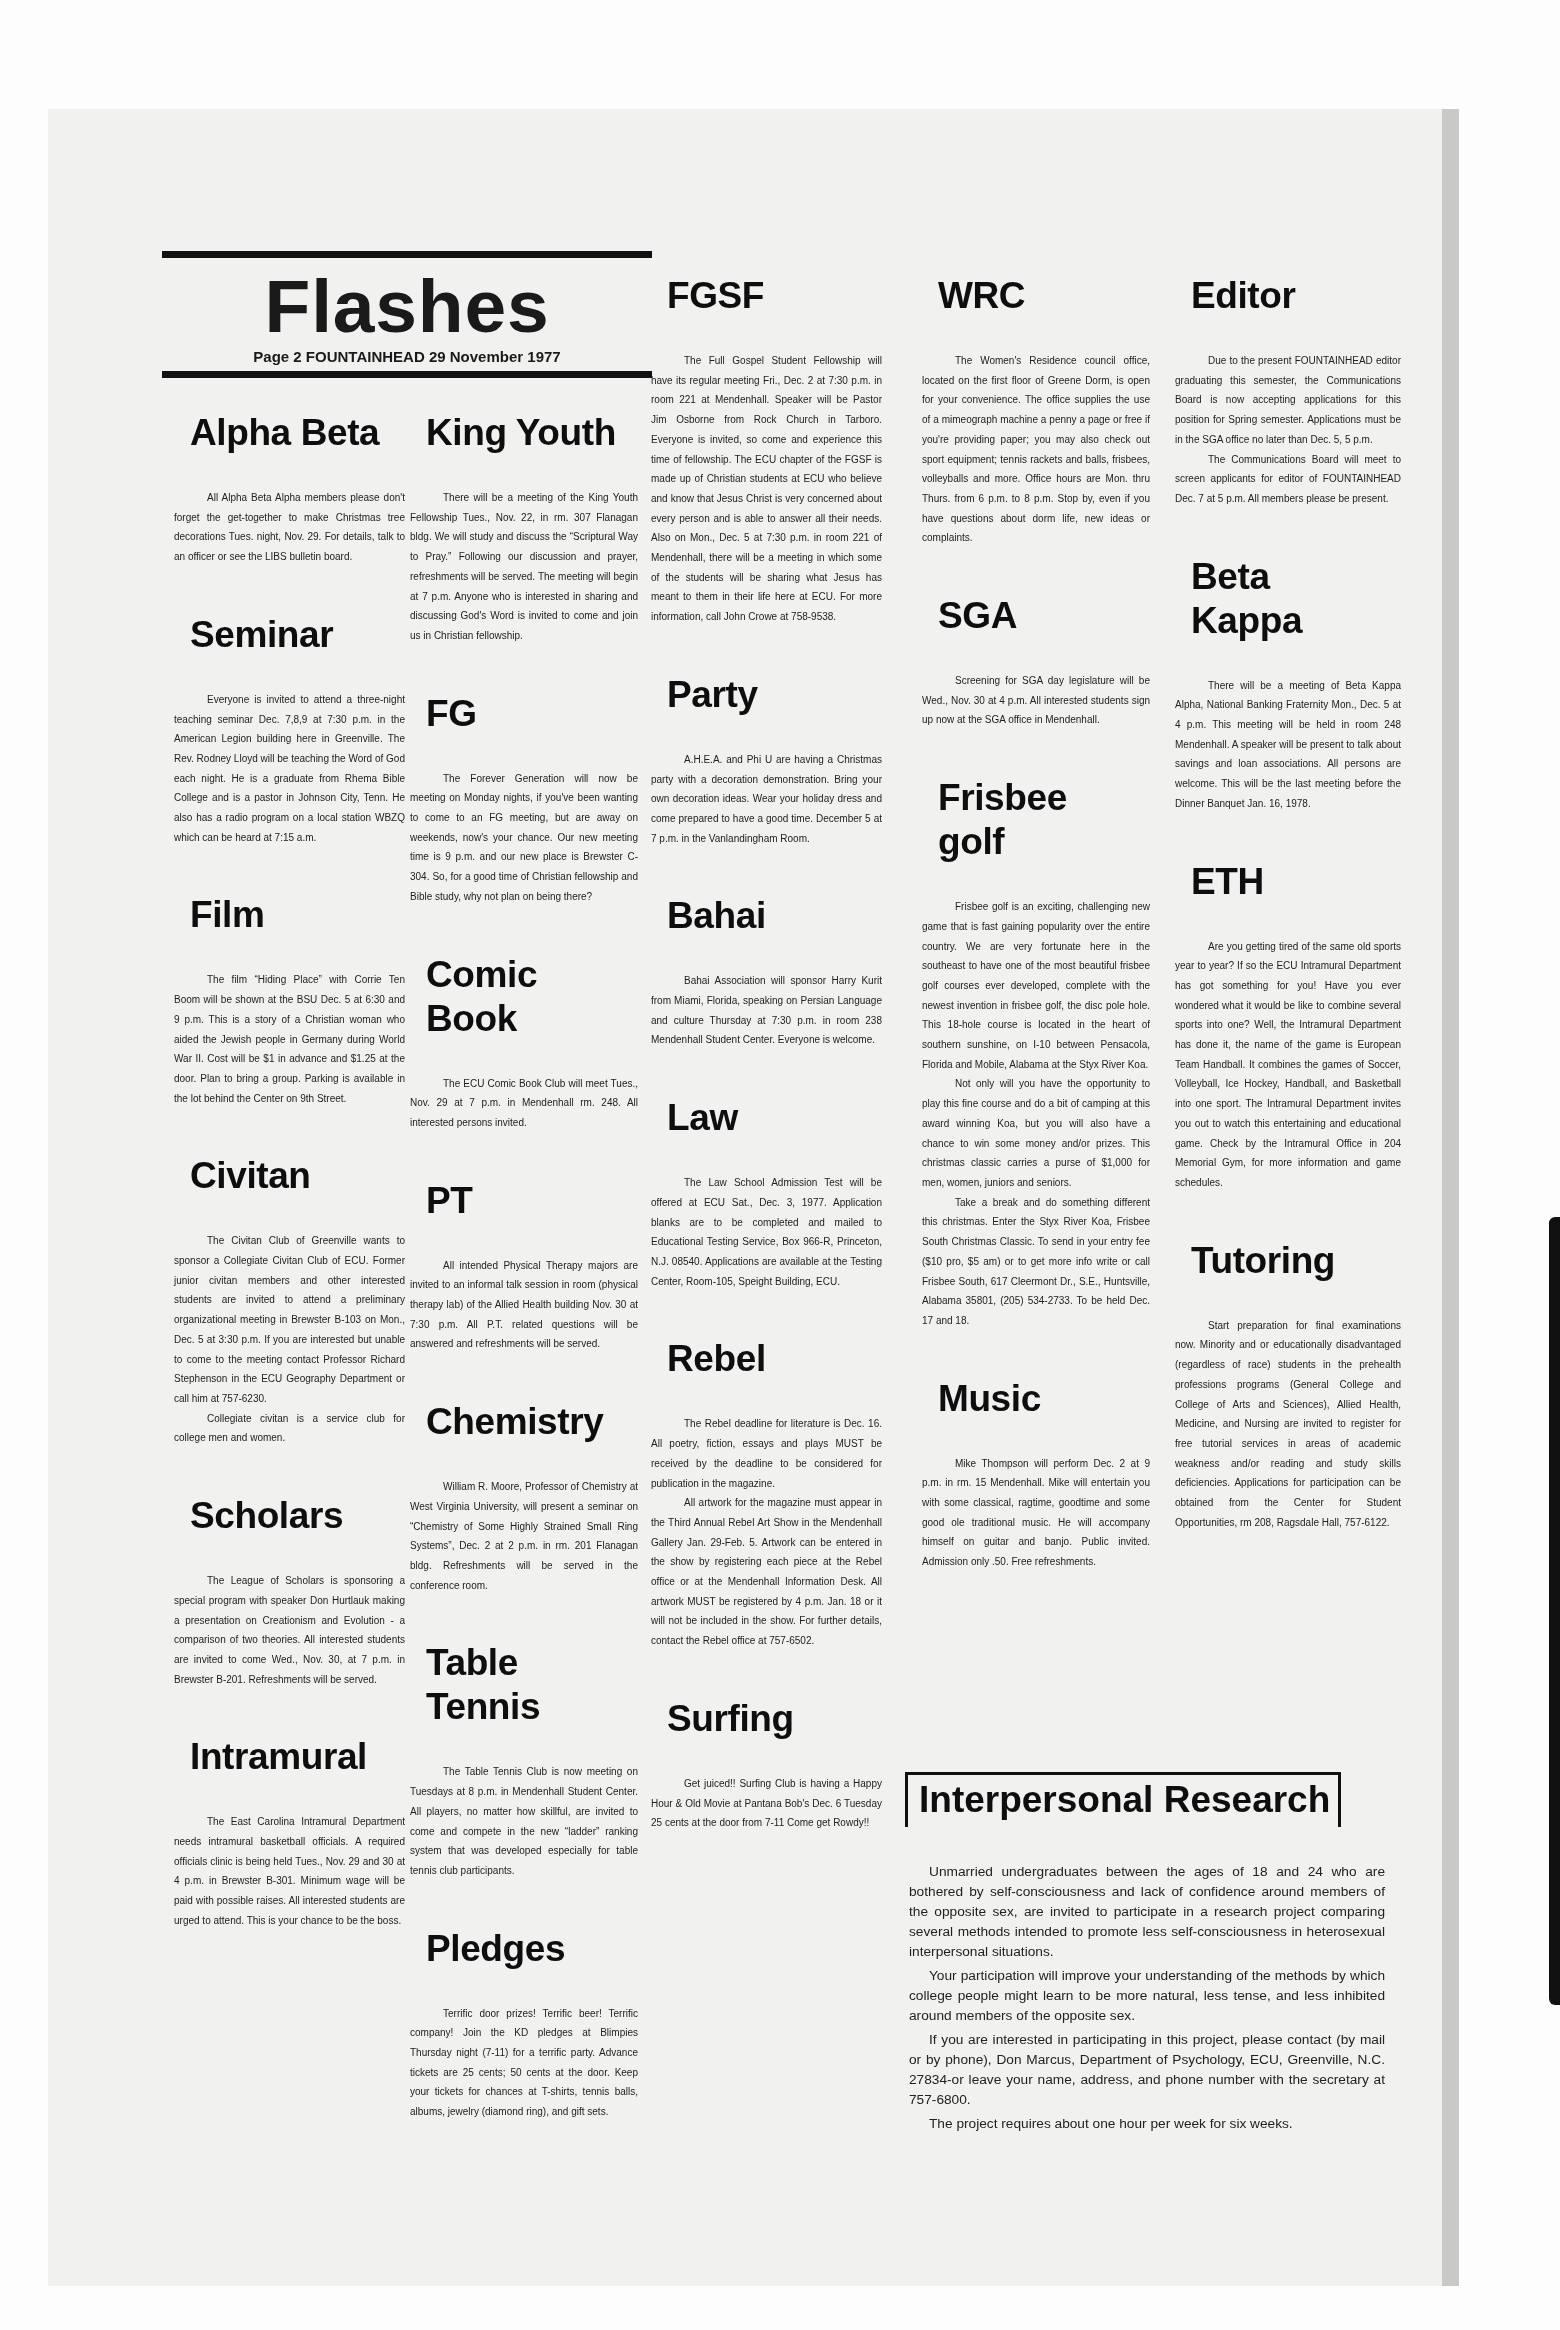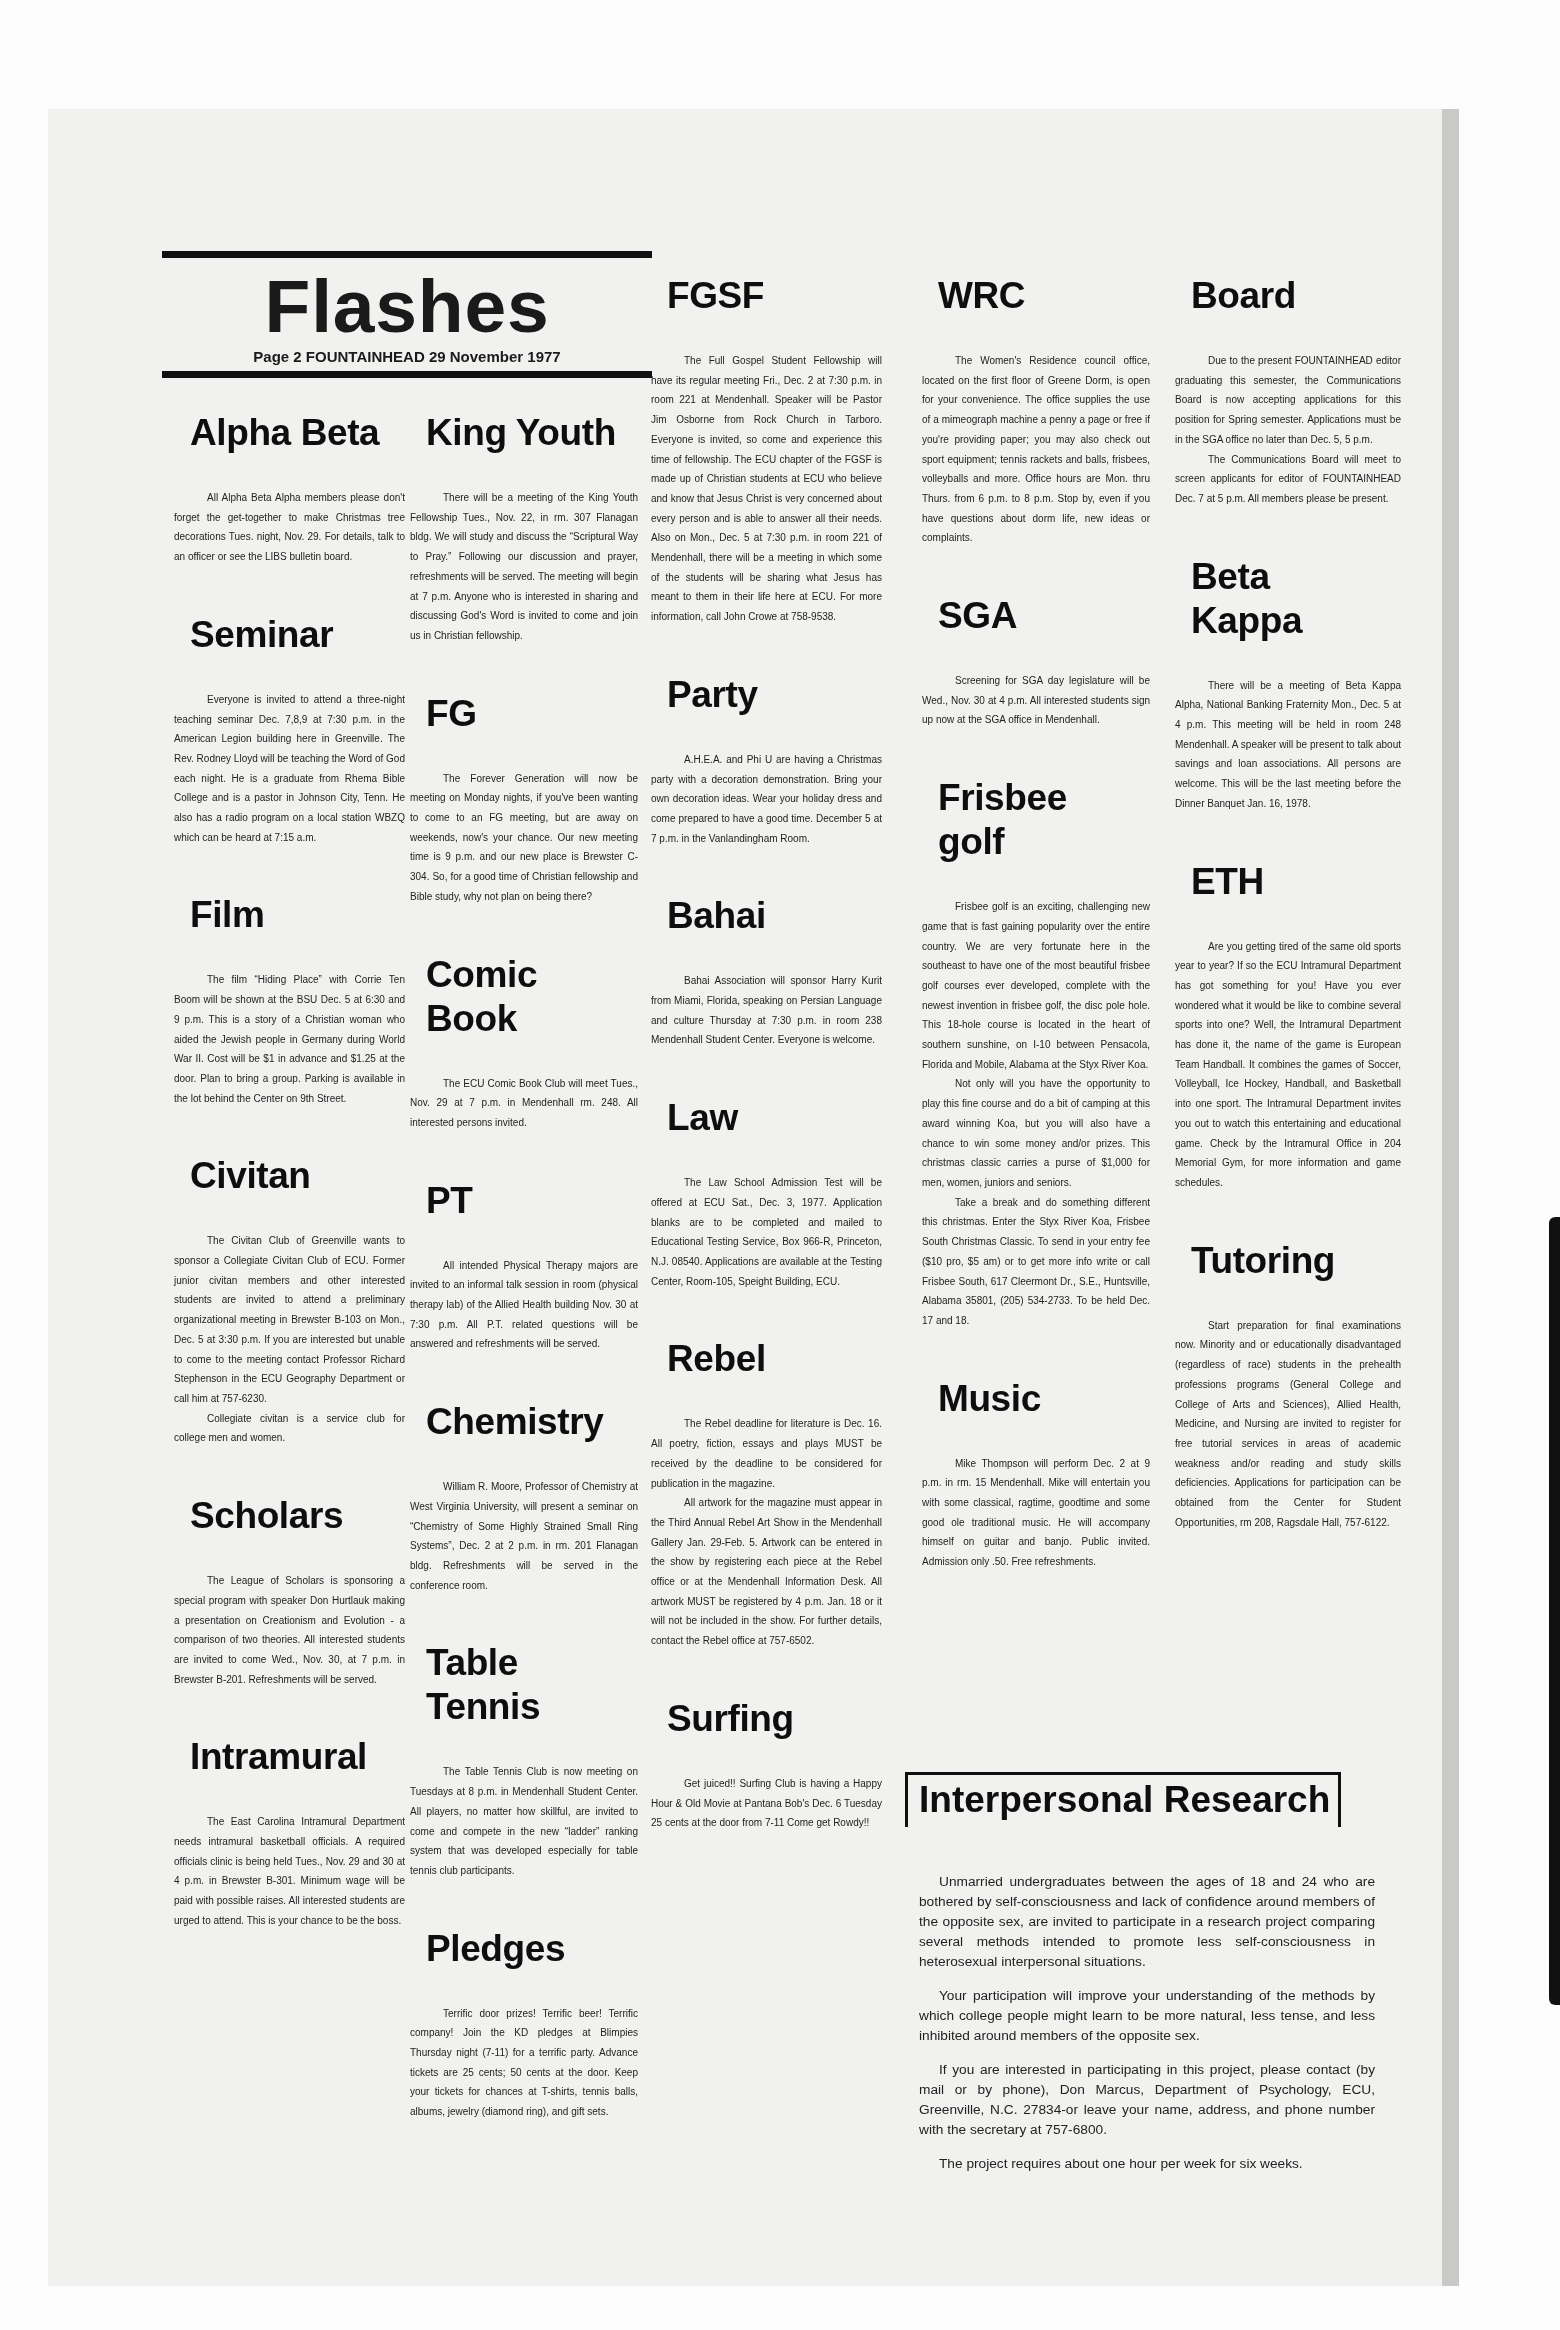--- a/index.html
+++ b/index.html
@@ -41,21 +41,21 @@
 
   .research {
     position: absolute; left: 905px; top: 1772px; width: 484px;
   }
   .research .box-title {
     border-top: 3.1px solid #111; border-left: 3.1px solid #111; border-right: 3.1px solid #111;
     padding: 3.1px 7.8px 4.7px 11px; font-weight: bold; font-size: 37px; line-height: 44px;
     white-space: nowrap; color: #0e0e0e; width: fit-content;
   }
   .research p {
-    margin: 14px; font-size: 13.7px; line-height: 20px; text-align: justify; text-indent: 20px;
+    margin: 4px; font-size: 13.7px; line-height: 20px; text-align: justify; text-indent: 20px;
     color: #222;
   }
 </style>
 </head>
 <body>
 
 <div class="scan-border"></div>
 <div class="paper"></div>
 <div class="right-shadow"></div>
 <div class="right-edge"></div>
@@ -212,21 +212,21 @@
     </div>
     <div class="item">
       <h2>Music</h2>
       <div class="gap-sm"></div>
       <p>Mike Thompson will perform Dec. 2 at 9 p.m. in rm. 15 Mendenhall. Mike will entertain you with some classical, ragtime, goodtime and some good ole traditional music. He will accompany himself on guitar and banjo. Public invited. Admission only .50. Free refreshments.</p>
       <div class="gap-lg"></div>
     </div>
   </div>
 <div class="col" id="col4" style="left:1175px; top:258px; width:226px;">
     <div class="item">
-      <h2>Board</h2>
+      <h2>Editor</h2>
       <div class="gap-sm"></div>
       <p>Due to the present FOUNTAINHEAD editor graduating this semester, the Communications Board is now accepting applications for this position for Spring semester. Applications must be in the SGA office no later than Dec. 5, 5 p.m.</p>
       <p>The Communications Board will meet to screen applicants for editor of FOUNTAINHEAD Dec. 7 at 5 p.m. All members please be present.</p>
       <div class="gap-lg"></div>
     </div>
     <div class="item">
       <h2>Beta Kappa</h2>
       <div class="gap-sm"></div>
       <p>There will be a meeting of Beta Kappa Alpha, National Banking Fraternity Mon., Dec. 5 at 4 p.m. This meeting will be held in room 248 Mendenhall. A speaker will be present to talk about savings and loan associations. All persons are welcome. This will be the last meeting before the Dinner Banquet Jan. 16, 1978.</p>
       <div class="gap-lg"></div>

